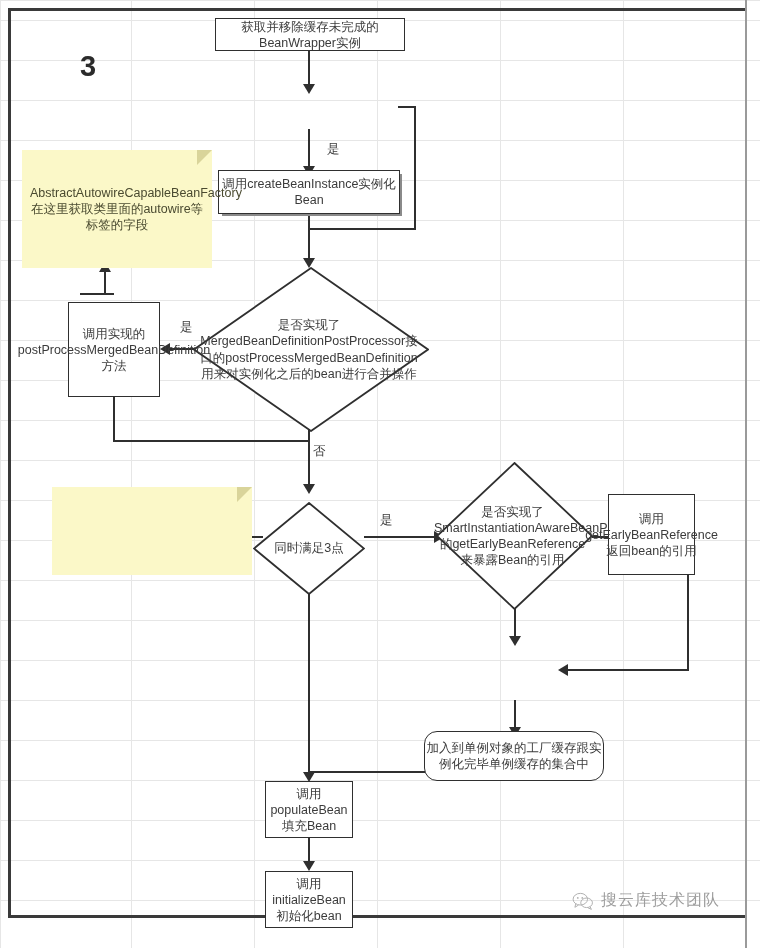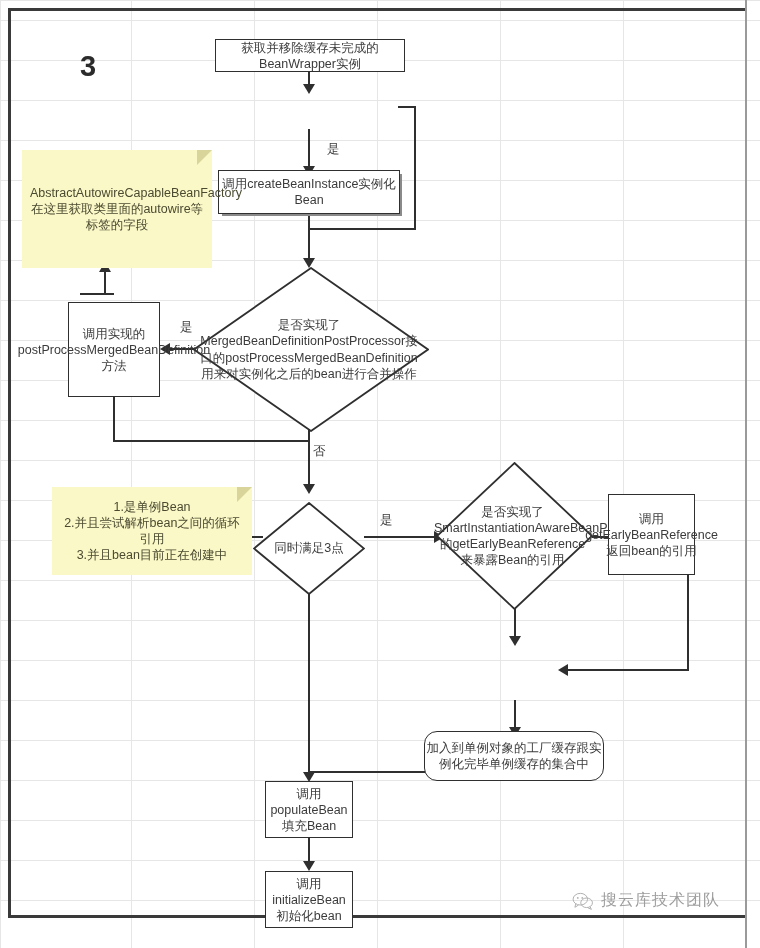--- a/index.html
+++ b/index.html
@@ -246,21 +246,21 @@
   <div class="line-v" style="left:104px; top:272px; height:23px;"></div>
   <div class="arrow arrow-up" style="left:99px; top:262px;"></div>
 
   <div class="line-h" style="left:243px; top:536px; width:20px;"></div>
 
   <div class="edge-label" style="left:327px; top:141px;">是</div>
   <div class="edge-label" style="left:180px; top:319px;">是</div>
   <div class="edge-label" style="left:313px; top:443px;">否</div>
   <div class="edge-label" style="left:380px; top:512px;">是</div>
 
-  <div class="node box" style="left:215px; top:18px; width:190px; height:33px;margin-top:21px;">
+  <div class="node box" style="left:215px; top:18px; width:190px; height:33px;">
     <span>获取并移除缓存未完成的BeanWrapper实例</span>
   </div>
 
 
   <div class="node box box-shadow" style="left:218px; top:170px; width:182px; height:44px;">
     <span>调用createBeanInstance实例化Bean</span>
   </div>
 
   <div class="diamond-wrap" style="left:193px; top:267px; width:236px; height:165px;">
     <svg class="diamond-shape" viewBox="0 0 236 165" preserveAspectRatio="none">
@@ -310,23 +310,20 @@
     <span>调用populateBean填充Bean</span>
   </div>
 
   <div class="note" style="left:22px; top:150px; width:190px; height:118px;">
     <div class="fold"></div>
     <div class="note-body">AbstractAutowireCapableBeanFactory在这里获取类里面的autowire等标签的字段</div>
   </div>
 
   <div class="note" style="left:52px; top:487px; width:200px; height:88px; white-space:pre-line;">
     <div class="fold"></div>
-    <div class="note-body">1.是单例Bean
-2.并且尝试解析bean之间的循环引用
-3.并且bean目前正在创建中</div>
   </div>
 
   <div class="watermark" style="left:572px; top:890px;">
     <svg class="wm-icon" viewBox="0 0 24 20">
       <ellipse cx="9" cy="8" rx="8" ry="6.5" fill="none" stroke="#b0b0b0" stroke-width="1.1"></ellipse>
       <path d="M4 13 L3 17 L7 14.5" fill="none" stroke="#b0b0b0" stroke-width="1.1"></path>
       <circle cx="6.2" cy="6.6" r="1" fill="#b0b0b0"></circle>
       <circle cx="11.2" cy="6.6" r="1" fill="#b0b0b0"></circle>
       <ellipse cx="16" cy="12" rx="6.5" ry="5.3" fill="none" stroke="#b0b0b0" stroke-width="1.1"></ellipse>
       <path d="M20 16.5 L21.3 19.3 L17.6 17.6" fill="none" stroke="#b0b0b0" stroke-width="1.1"></path>

